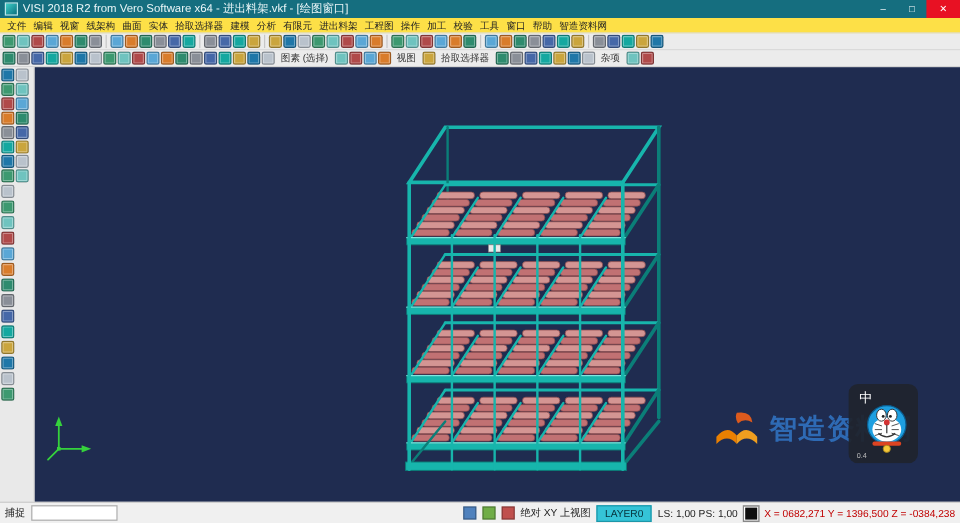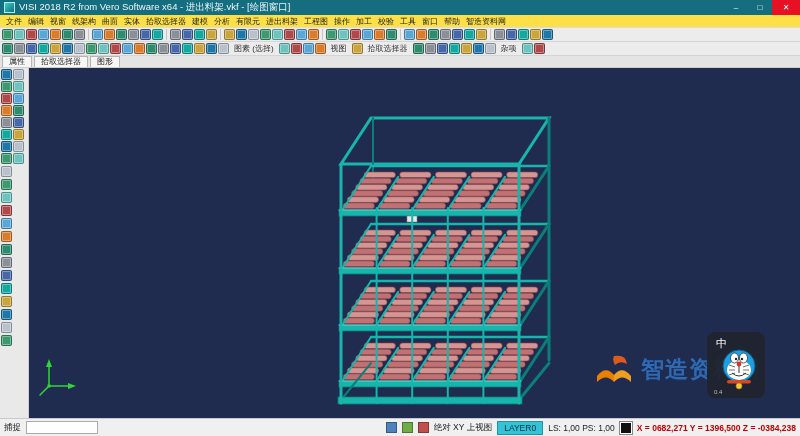--- a/index.html
+++ b/index.html
@@ -48,21 +48,21 @@
   .sticker{position:absolute;left:678px;top:264px;}
 
   
   .statusbar{height:17px;background:#f0f0f0;border-top:1px solid #c9c9c9;display:flex;align-items:center;
     font-size:8.5px;color:#222;padding:0 4px;gap:5px;flex:0 0 auto;white-space:nowrap;}
   .cmd-box{width:70px;height:11px;background:#fff;border:1px solid #aaa;}
   .spacer{flex:1;}
   .st-icon{width:9px;height:9px;border:1px solid rgba(0,0,0,.3);flex:0 0 auto;}
   .layer-badge{background:#35c4d7;color:#05303a;padding:0 6px;height:12px;line-height:12px;border:1px solid #1d96a8;}
   .swatch{width:10px;height:10px;background:#101010;border:1px solid #fff;outline:1px solid #888;}
-  .coords{font-weight:bold;text-align:center;}
+  .coords{font-weight:normal;text-align:center;}
 </style>
 </head>
 <body>
 
 <div id="app">
 
   <div class="titlebar">
     <span class="app-icon"></span>
     <span class="title">VISI 2018 R2 from Vero Software x64 - 进出料架.vkf - [绘图窗口]</span>
     <span class="win-controls">
@@ -178,25 +178,20 @@
       <span class="icon" style="background: rgb(70, 104, 168);"></span>
       <span class="icon" style="background: rgb(21, 168, 160);"></span>
       <span class="icon" style="background: rgb(202, 165, 61);"></span>
       <span class="icon" style="background: rgb(31, 119, 168);"></span>
       <span class="icon" style="background: rgb(185, 194, 204);"></span>
       <span class="cap">杂项</span>
       <span class="icon" style="background: rgb(111, 195, 191);"></span>
       <span class="icon" style="background: rgb(176, 74, 74);"></span>
     </div>
 
-  <div class="tabsrow">
-      <span class="tab">属性</span>
-      <span class="tab">拾取选择器</span>
-      <span class="tab">图形</span>
-    </div>
 
   <div class="main">
     <div class="left-toolbar">
       <div class="lt-double" id="ltd">
           <span class="icon" style="background: rgb(31, 119, 168);"></span>
           <span class="icon" style="background: rgb(185, 194, 204);"></span>
           <span class="icon" style="background: rgb(61, 153, 112);"></span>
           <span class="icon" style="background: rgb(111, 195, 191);"></span>
           <span class="icon" style="background: rgb(176, 74, 74);"></span>
           <span class="icon" style="background: rgb(90, 167, 214);"></span>

